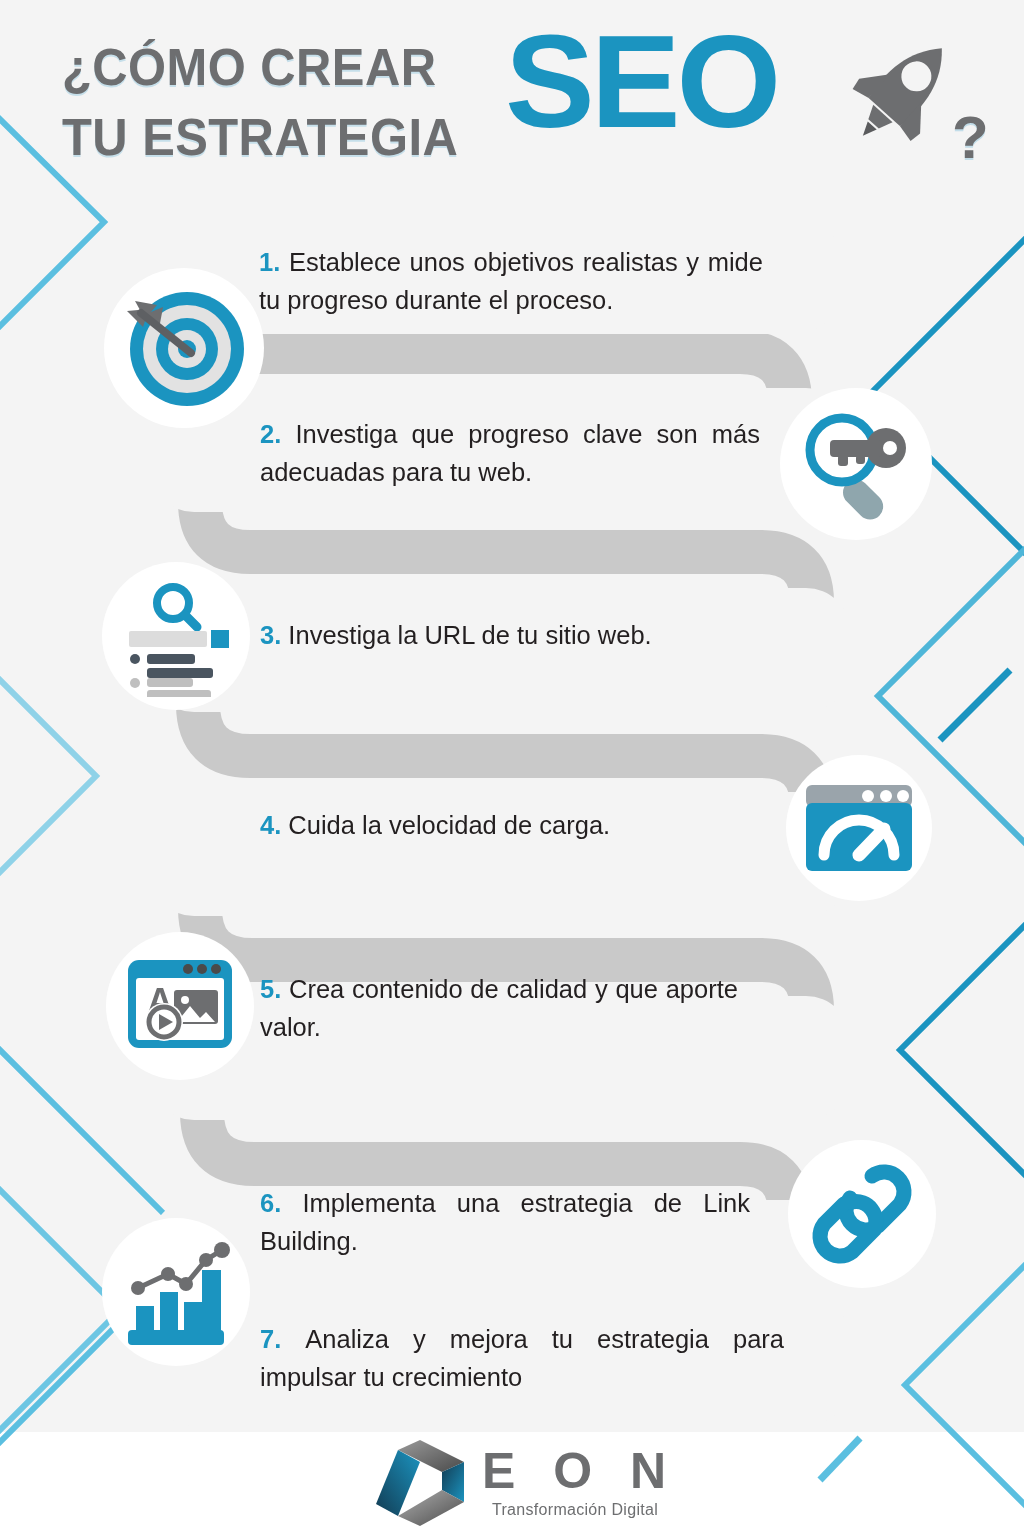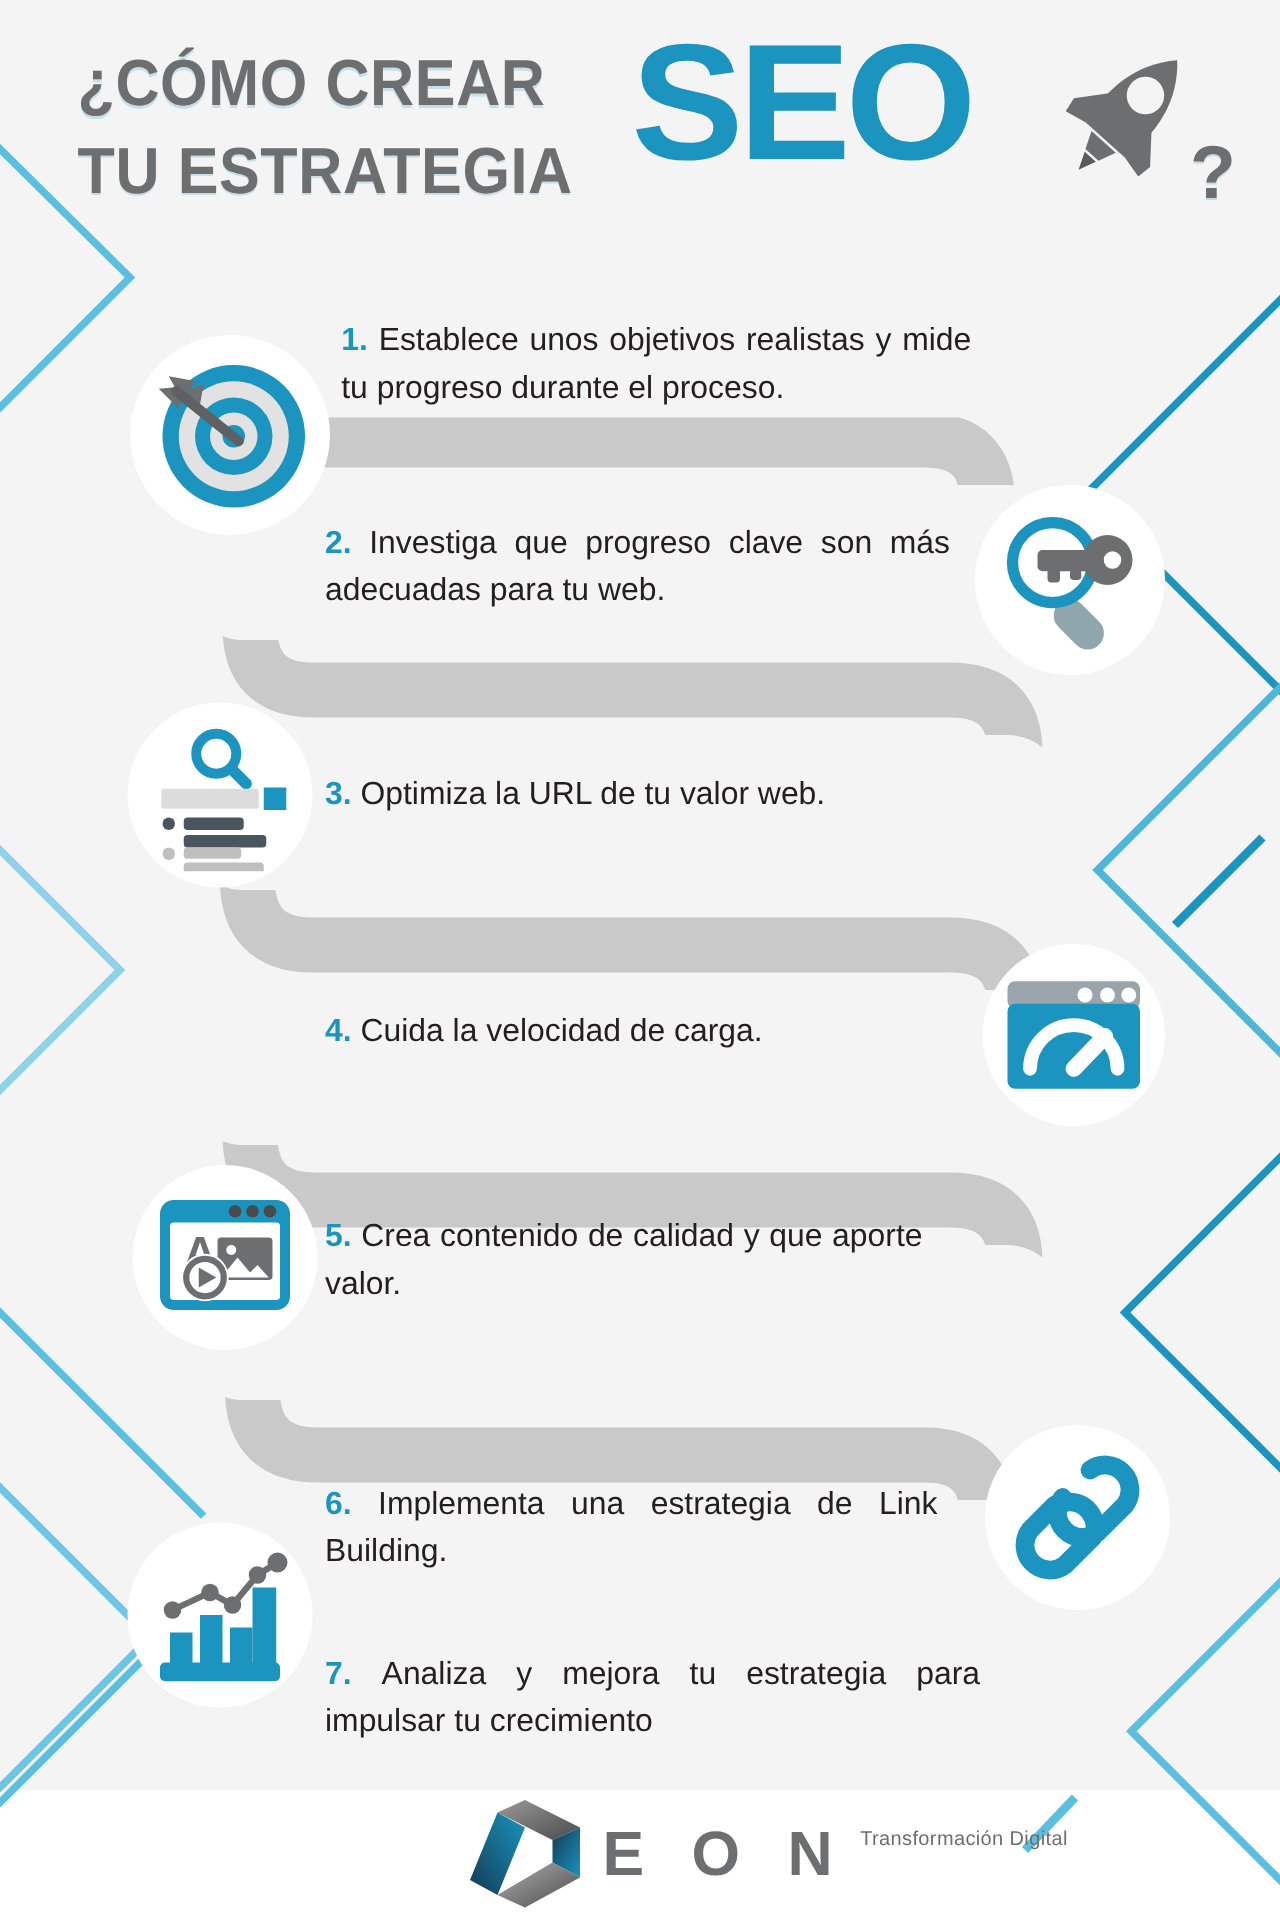--- a/index.html
+++ b/index.html
@@ -57,21 +57,21 @@
   .just{text-align:justify;text-align-last:left;}
 
   .icon-circle{
     position:absolute;border-radius:50%;background:#ffffff;
     display:flex;align-items:center;justify-content:center;
   }
 
   
   .footer{position:absolute;left:0;top:1432px;width:1024px;height:104px;}
   .logo-wrap{position:absolute;left:372px;top:6px;display:flex;align-items:center;gap:14px;}
-  .logo-text{display:flex;flex-direction:row;}
+  .logo-text{display:flex;flex-direction:column;}
   .logo-eon{
     font-size:50px;line-height:50px;color:#6d6e70;font-weight:bold;
     letter-spacing:12px;
   }
   .logo-sub{
     font-size:16px;line-height:20px;color:#6d6e70;letter-spacing:.3px;margin-top:4px;margin-left:10px;
   }
 </style>
 </head>
 <body>
@@ -143,21 +143,21 @@
       <circle cx="68" cy="66" r="44" fill="#e2e2e2"></circle>
       <circle cx="68" cy="66" r="31" fill="#1b94c0"></circle>
       <circle cx="68" cy="66" r="19" fill="#e2e2e2"></circle>
       <circle cx="68" cy="66" r="9" fill="#1b94c0"></circle>
       <path d="M8 28 L 30 26 L 24 44 Z" fill="#6d6e70"></path>
       <path d="M16 18 L 38 22 L 26 36 Z" fill="#6d6e70"></path>
       <path d="M20 34 L 44 24 L 40 46 Z" fill="#6d6e70"></path>
       <path d="M22 30 L 72 70" stroke="#5e6063" stroke-width="8" stroke-linecap="round"></path>
     </svg>
   </div>
-  <div class="step-text just" style="left:273px;top:243px;width:504px;margin-top:10px;">
+  <div class="step-text just" style="left:259px;top:243px;width:504px;">
     <span class="num">1. </span>
     <span class="body">Establece unos objetivos realistas y mide tu progreso durante el proceso.</span>
   </div>
 
   <div class="icon-circle" style="left:780px;top:388px;width:152px;height:152px;">
     <svg width="124" height="124" viewBox="0 0 124 124">
       <rect x="62" y="72" width="46" height="26" rx="13" transform="rotate(45 62 72)" fill="#8fa6ad"></rect>
       <circle cx="48" cy="48" r="32" fill="none" stroke="#1b94c0" stroke-width="9"></circle>
       <g fill="#6d6e70">
         <circle cx="92" cy="46" r="20"></circle>
@@ -182,21 +182,21 @@
       <circle cx="20" cy="84" r="5" fill="#4a5560"></circle>
       <rect x="32" y="79" width="48" height="10" rx="3" fill="#4a5560"></rect>
       <rect x="32" y="93" width="66" height="10" rx="3" fill="#4a5560"></rect>
       <circle cx="20" cy="108" r="5" fill="#bfbfbf"></circle>
       <rect x="32" y="103" width="46" height="9" rx="3" fill="#bfbfbf"></rect>
       <rect x="32" y="115" width="64" height="9" rx="3" fill="#bfbfbf"></rect>
     </svg>
   </div>
   <div class="step-text" style="left:260px;top:616px;width:520px;">
     <span class="num">3. </span>
-    <span class="body">Optimiza la URL de tu valor web.</span>
+    <span class="body">Investiga la URL de tu sitio web.</span>
   </div>
 
   <div class="icon-circle" style="left:786px;top:755px;width:146px;height:146px;">
     <svg width="122" height="122" viewBox="0 0 122 122">
       <rect x="8" y="18" width="106" height="22" rx="6" fill="#9aa4ab"></rect>
       <rect x="8" y="36" width="106" height="68" rx="6" fill="#1b94c0"></rect>
       <circle cx="70" cy="29" r="6" fill="#ffffff"></circle>
       <circle cx="88" cy="29" r="6" fill="#ffffff"></circle>
       <circle cx="105" cy="29" r="6" fill="#ffffff"></circle>
       <path d="M26 88 A 35 35 0 0 1 96 88" fill="none" stroke="#ffffff" stroke-width="11" stroke-linecap="round"></path>

